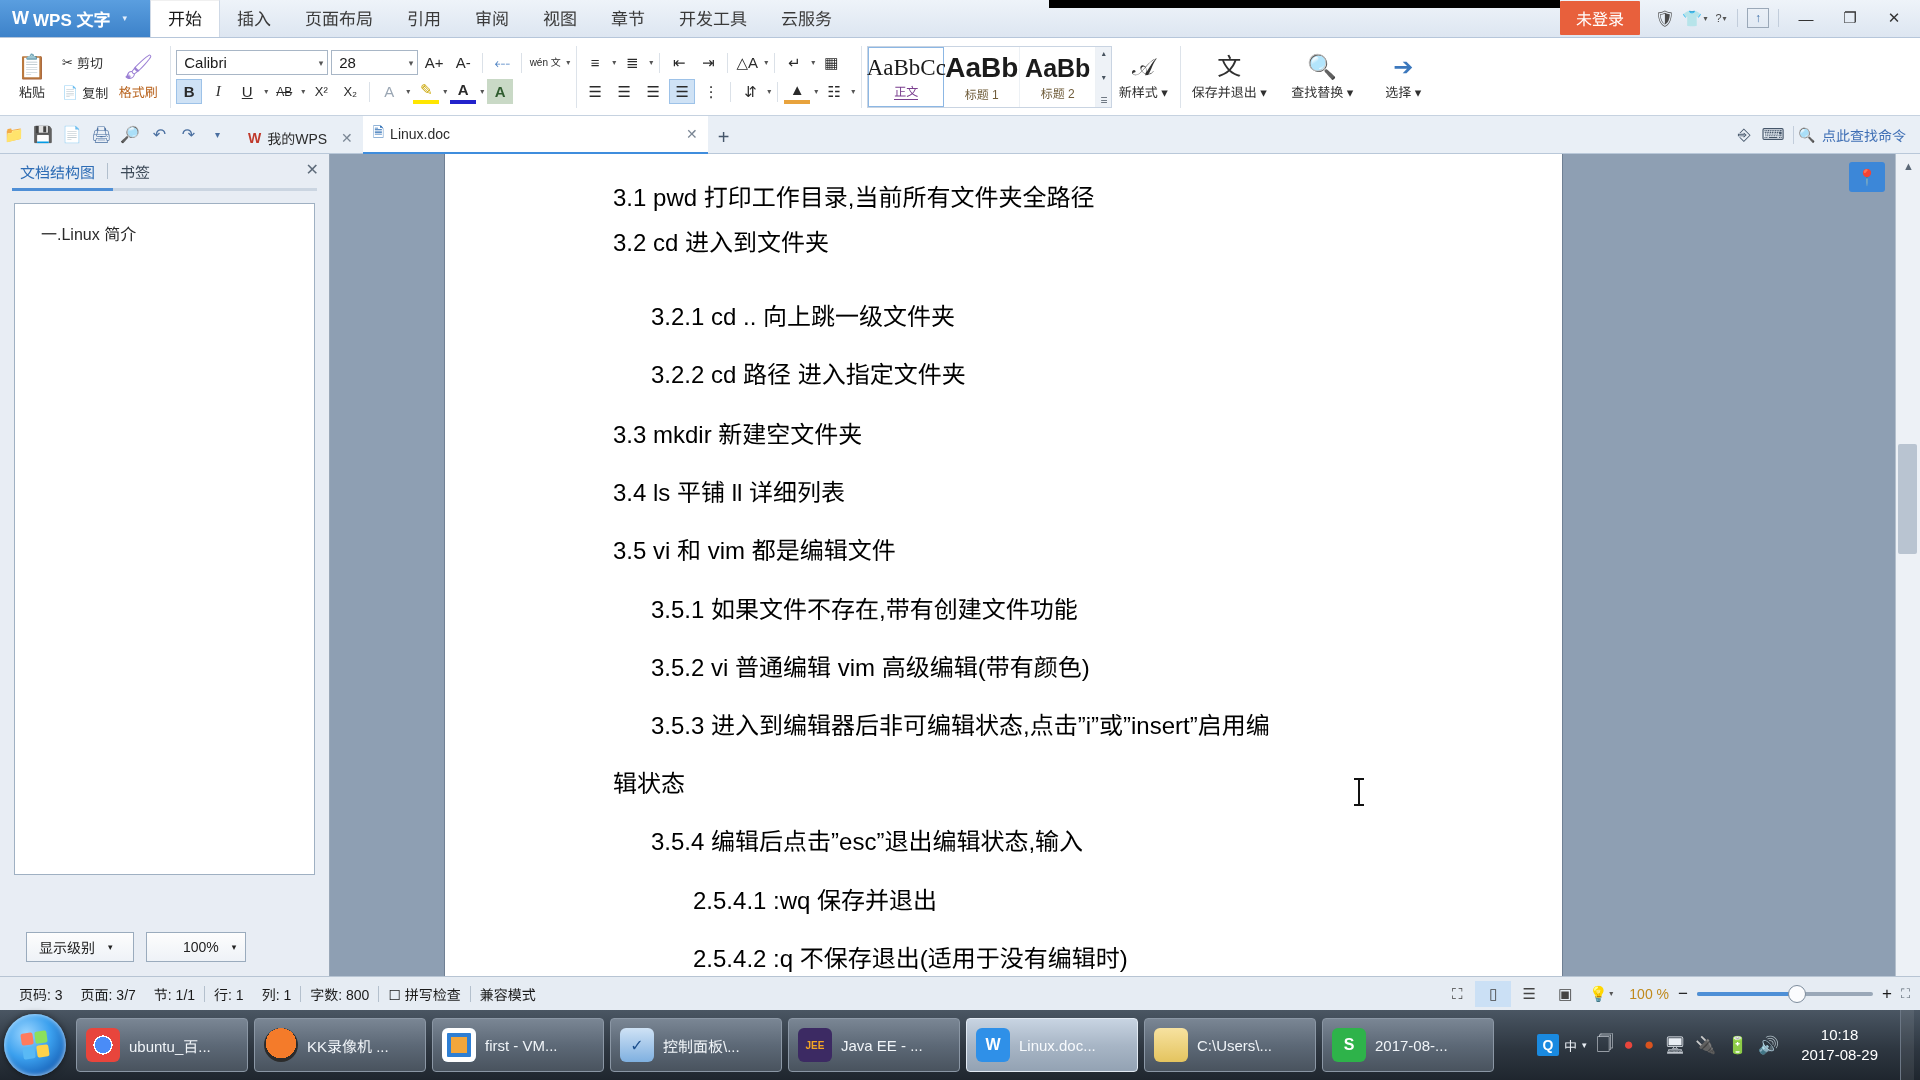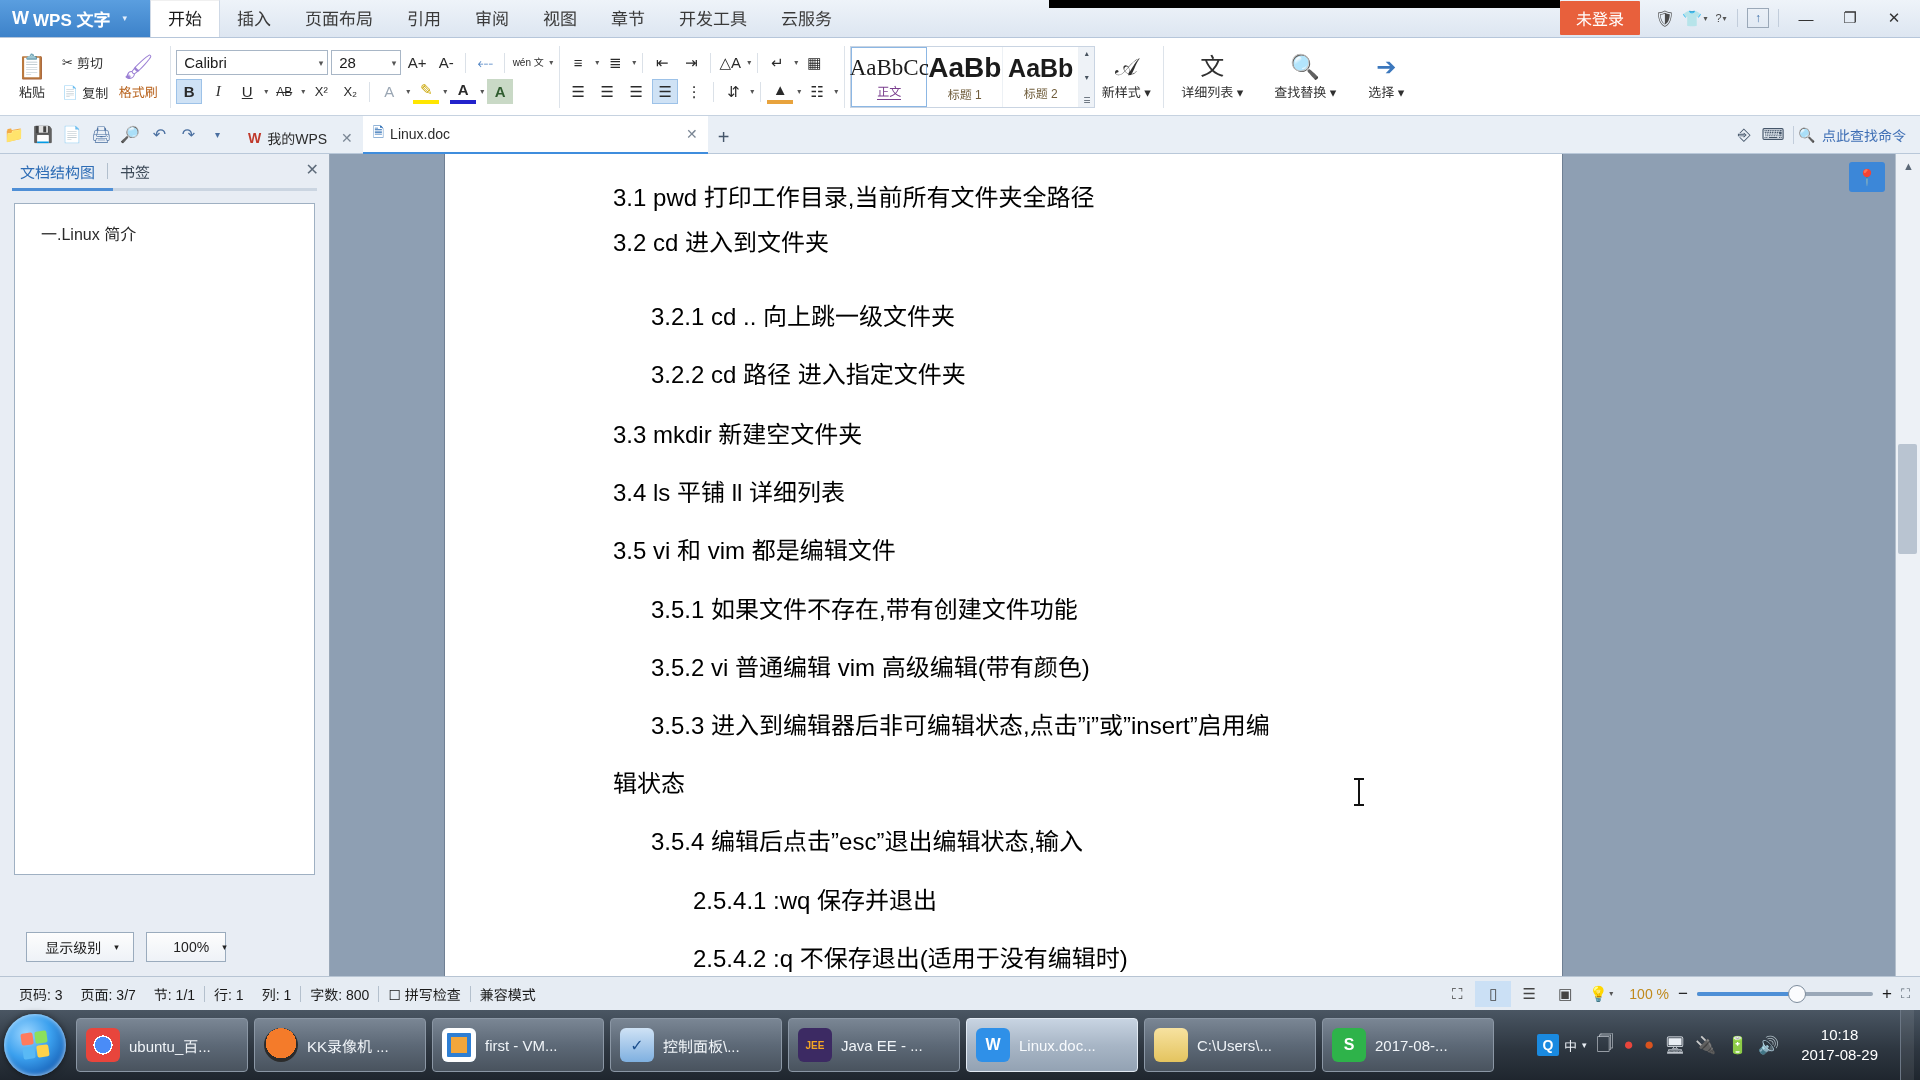--- a/index.html
+++ b/index.html
@@ -85,21 +85,21 @@
     font-size:13px; color:#303030; white-space:nowrap;
   }
   .stack2 { display:flex; flex-direction:column; justify-content:center; height:70px; gap:4px; }
   .fontrow { display:flex; align-items:center; gap:3px; }
   .fontbox {
     border:1px solid #a8b6c6; background:#fff; height:25px;
     display:flex; align-items:center; justify-content:space-between;
     padding:0 4px 0 7px; font-size:15px; color:#1a1a1a;
   }
   .fontbox.name { width:152px; }
-  .fontbox.size { width:70px; }
+  .fontbox.size { width:87px; }
   .fontbox .cv { font-size:9px; color:#555; }
   .ibtn {
     width:26px; height:25px; display:flex; align-items:center; justify-content:center;
     font-size:15px; color:#2a2a2a; position:relative;
   }
   .ibtn.on { background:#cfe2f5; border:1px solid #9dc2e8; }
   .ibtn.wide { width:34px; }
   .cvm { font-size:8px; color:#555; margin-left:1px; }
   .sep { width:1px; height:20px; background:#dbe1e8; margin:0 3px; }
 
@@ -155,25 +155,25 @@
   #navclose { position:absolute; right:10px; top:6px; color:#5e6b7a; font-size:16px; }
   #navunder { height:3px; background:#cbd5e1; margin:0 12px; position:relative; }
   #navunder i { position:absolute; left:0; top:0; height:3px; width:33%; background:#4f8fd6; }
   #navlist {
     margin:12px 14px; background:#fff; border:1px solid #9fb0c2; height:672px; padding:12px 0;
   }
   .navitem { font-size:16px; color:#2a2a2a; padding:5px 26px; white-space:nowrap; }
   #navfoot { position:absolute; bottom:14px; left:0; width:330px; display:flex; gap:12px; padding:0 26px; }
   .navsel {
     border:1px solid #9aabbd; background:linear-gradient(#fdfdfd,#eef2f7);
-    height:30px; display:flex; align-items:center; justify-content:center;
+    height:30px; display:flex; align-items:center; justify-content:flex-start;
     padding:0 8px 0 12px; font-size:14px; color:#222;gap:13px;
   }
   .navsel.a { width:108px; }
-  .navsel.b { width:80px;padding-left:36px; }
+  .navsel.b { width:100px;padding-left:36px; }
 
   
   #docarea { flex:1; position:relative; overflow:hidden; background:#8e9fb3; }
   #page {
     position:absolute; left:115px; top:0; width:1117px; height:822px;
     background:#fff; box-shadow:0 0 0 1px #6f7f93;
   }
   .para {
     font-size:24px; color:#000; line-height:1.35;
     font-family:"Liberation Sans","DejaVu Sans",sans-serif;
@@ -412,21 +412,21 @@
     </div>
     <div class="bigbtn" style="width:62px">
       <span class="gi">𝒜</span>
       <span class="lbl"><span>新样式</span> ▾</span>
     </div>
   </div>
 
   <div class="rgroup">
     <div class="bigbtn" style="width:86px">
       <span class="gi">文</span>
-      <span class="lbl"><span>详细列表</span> ▾</span>
+      <span class="lbl"><span>保存并退出</span> ▾</span>
     </div>
     <div class="bigbtn" style="width:100px">
       <span class="gi" style="color:#3c78bd">🔍</span>
       <span class="lbl"><span>查找替换</span> ▾</span>
     </div>
     <div class="bigbtn" style="width:62px">
       <span class="gi" style="color:#3c78bd">➔</span>
       <span class="lbl"><span>选择</span> ▾</span>
     </div>
   </div>

